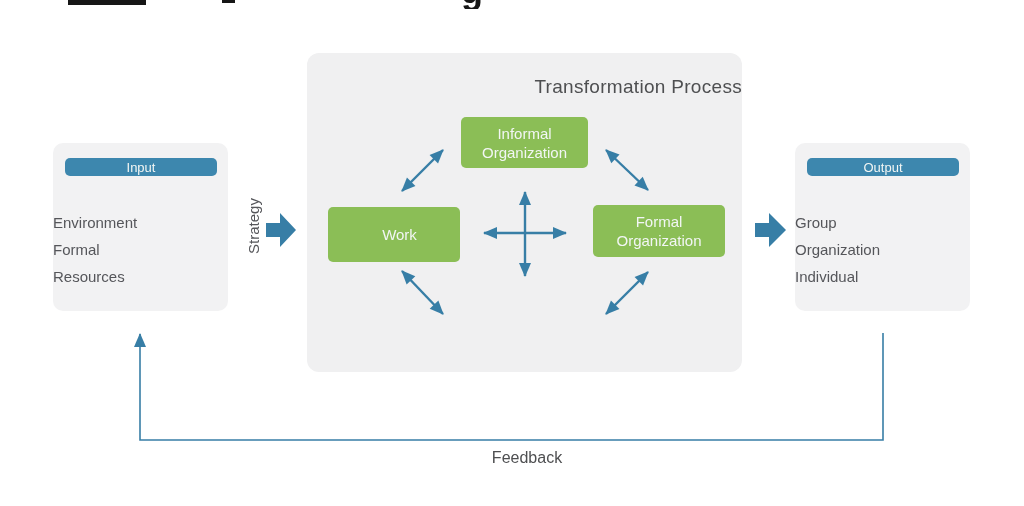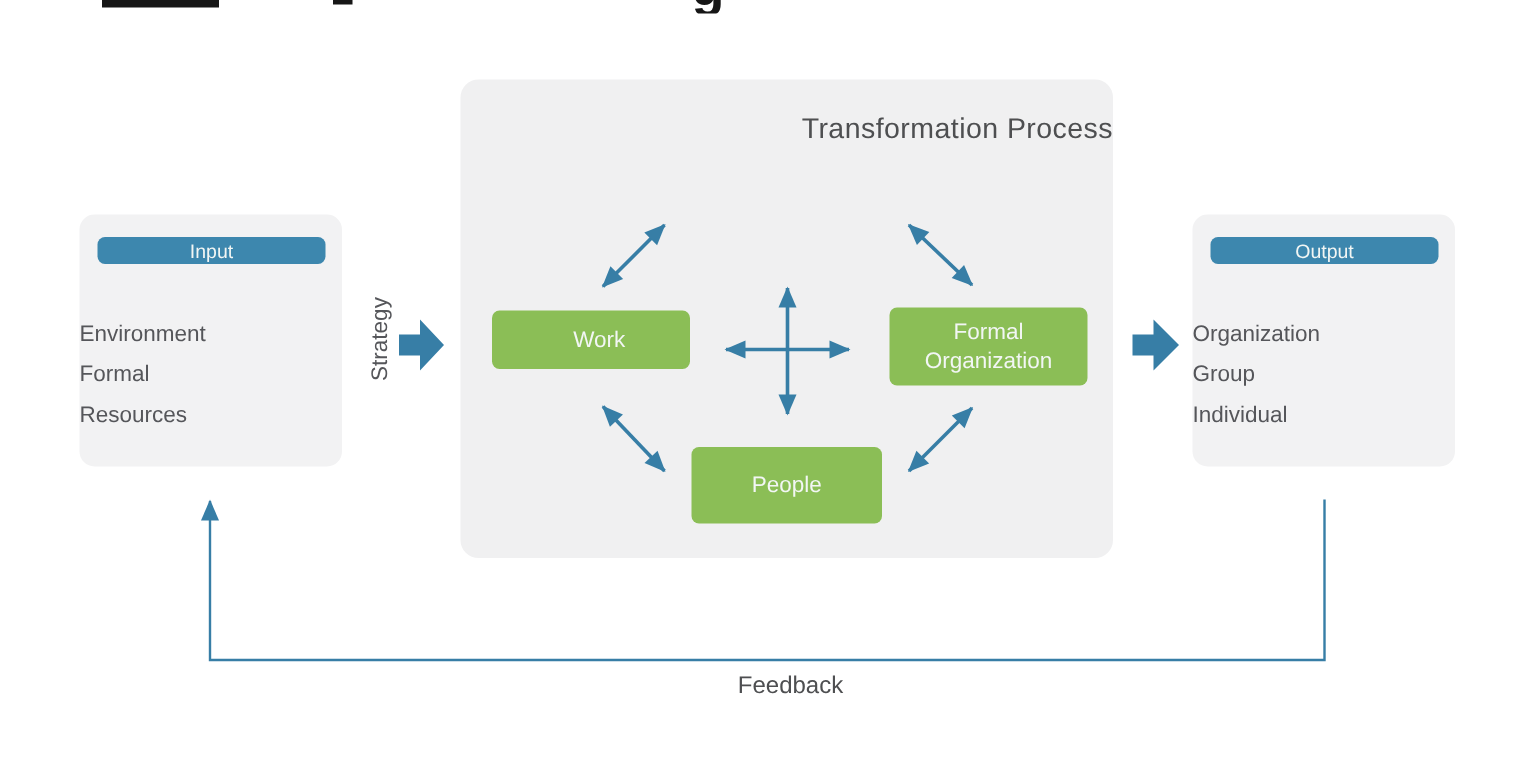--- a/index.html
+++ b/index.html
@@ -46,21 +46,21 @@
   }
   .panel-title { padding-top:23px; text-align:right; font-size:19px; color:var(--text-dark); letter-spacing:0.3px;padding-left:31px; }
 
   
   .gbox {
     position:absolute; background:var(--green); border-radius:5px;
     display:flex; align-items:center; justify-content:center; text-align:center;
     color:var(--text-light); font-size:15px; line-height:19px; padding:0 8px; box-sizing:border-box;
   }
   .gbox-top    { left:461px; top:117px; width:127px; height:51px; }
-  .gbox-left   { left:328px; top:207px; width:132px; height:39px;padding-left:19px; }
+  .gbox-left   { left:328px; top:207px; width:132px; height:55px;padding-left:19px; }
   .gbox-right  { left:593px; top:205px; width:132px; height:52px; }
   .gbox-bottom { left:461px; top:298px; width:127px; height:51px; }
 
   
   .feedback-label {
     position:absolute; left:467px; top:409px; width:120px; text-align:center;
     font-size:16px; color:var(--text-dark);margin-top:40px;
   }
 
   
@@ -89,29 +89,29 @@
       <div class="item">Resources</div>
     </div>
   </div>
 
   <div class="strategy">Strategy</div>
 
   <div class="panel">
     <div class="panel-title">Transformation Process</div>
   </div>
 
+  <div class="gbox gbox-top">Informal Organization</div>
   <div class="gbox gbox-left">Work</div>
   <div class="gbox gbox-right">Formal Organization</div>
-  <div class="gbox gbox-bottom">People</div>
 
   <div class="card card-output">
     <div class="pill">Output</div>
     <div class="card-items">
+      <div class="item">Group</div>
       <div class="item">Organization</div>
-      <div class="item">Group</div>
       <div class="item">Individual</div>
     </div>
   </div>
 
   <div class="feedback-label">Feedback</div>
 
   <svg class="overlay" viewBox="0 0 1024 506">
     <defs>
       <marker id="ah" markerUnits="userSpaceOnUse" markerWidth="16" markerHeight="14" refX="14" refY="7" orient="auto-start-reverse">
         <path class="ahp" d="M1,1 L15,7 L1,13 Z"></path>

